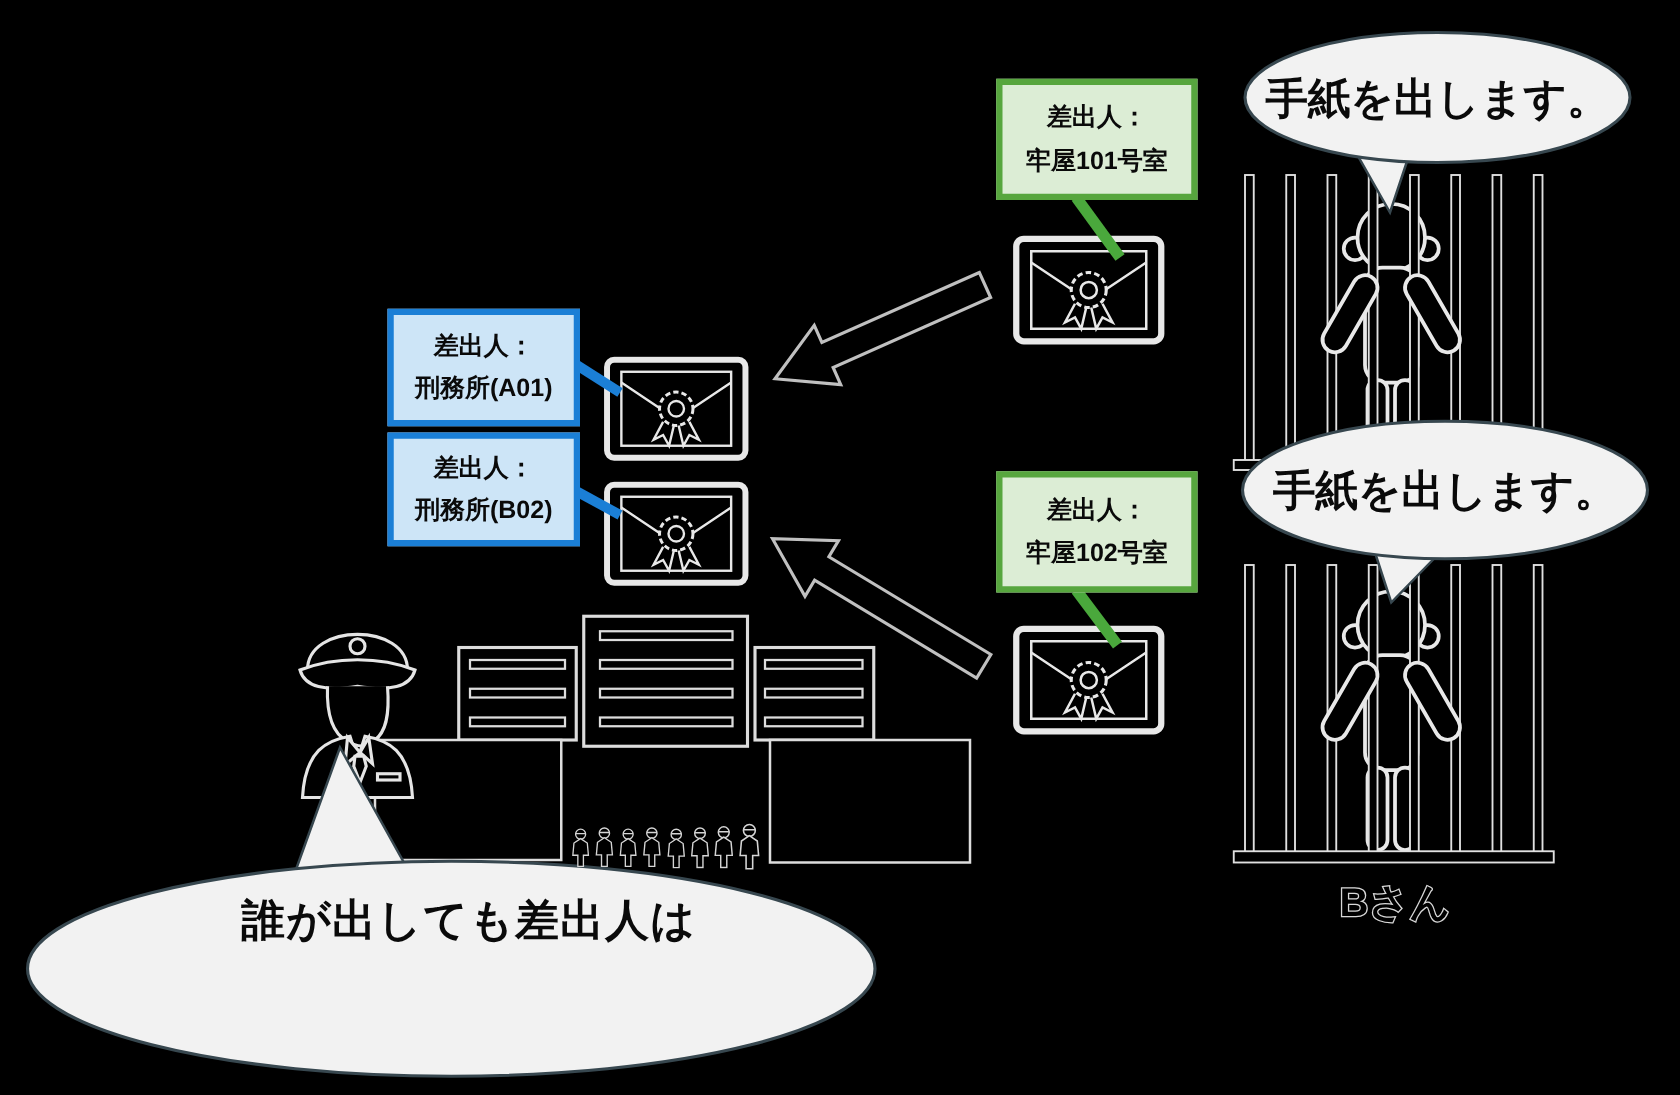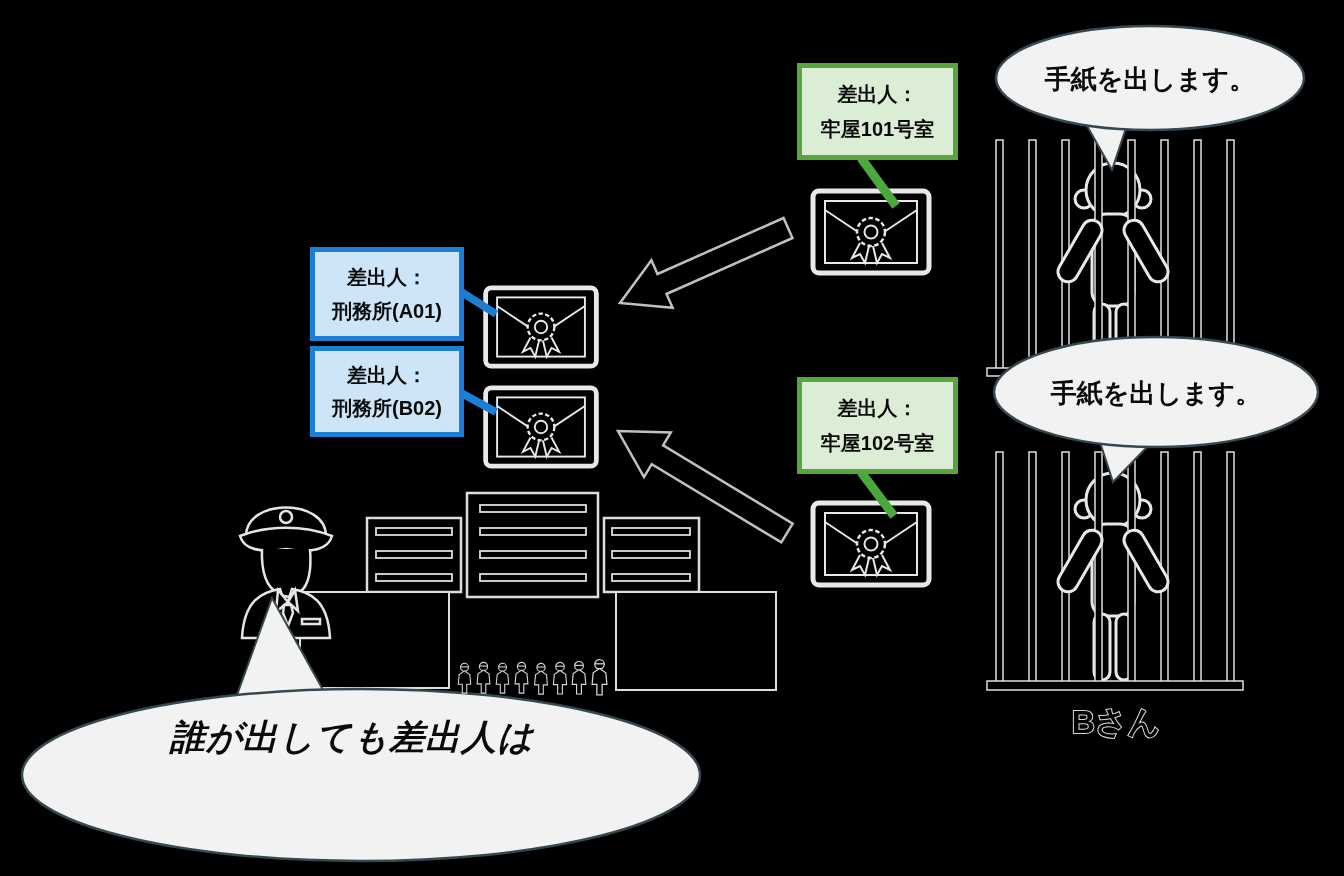--- a/index.html
+++ b/index.html
@@ -1,21 +1,21 @@
 <!DOCTYPE html>
 <html><head>
 <meta charset="utf-8">
 <style>
   html,body{margin:0;padding:0;background:#000;}
   #canvas{position:relative;width:1344px;height:876px;background:#000;overflow:hidden;
           font-family:"Liberation Sans","DejaVu Sans",sans-serif;}
   #art{position:absolute;left:0;top:0;z-index:1;}
   .overlay{position:absolute;z-index:2;}
   .bubble-text{position:absolute;z-index:3;color:#0a0a0a;font-weight:bold;text-align:center;}
-  .bt-small{font-size:26px;line-height:42px;width:300px;}
+  .bt-small{font-size:34px;line-height:42px;width:300px;}
   .bt-big{font-size:35px;line-height:58px;width:520px;letter-spacing:1px;}
   .callout-box{position:absolute;z-index:3;box-sizing:border-box;display:flex;flex-direction:column;
                justify-content:space-evenly;text-align:center;
                font-weight:bold;color:#0a0a0a;font-size:20px;line-height:1;}
   .callout-green{border:5px solid #57a63e;background:#dcedd5;}
   .callout-blue{border:5px solid #1b7fd6;background:#cde5f7;}
 </style>
 </head>
 <body>
 
@@ -188,17 +188,17 @@
 
 <div class="callout-box callout-blue overlay" style="left:310px;top:346px;width:154px;height:91px;">
   <div>差出人：</div>
   <div>刑務所(B02)</div>
 </div>
 
 <div class="bubble-text bt-small" style="left:1000px;top:58px;">手紙を出します。</div>
 
 <div class="bubble-text bt-small" style="left:1006px;top:372px;">手紙を出します。</div>
 
-<div class="bubble-text bt-big" style="left:92px;top:708px;font-style:italic;">
+<div class="bubble-text bt-big" style="left:115px;top:708px;">
   <div>誰が出しても差出人は</div>
 </div>
 
 </div>
 
 </body></html>

